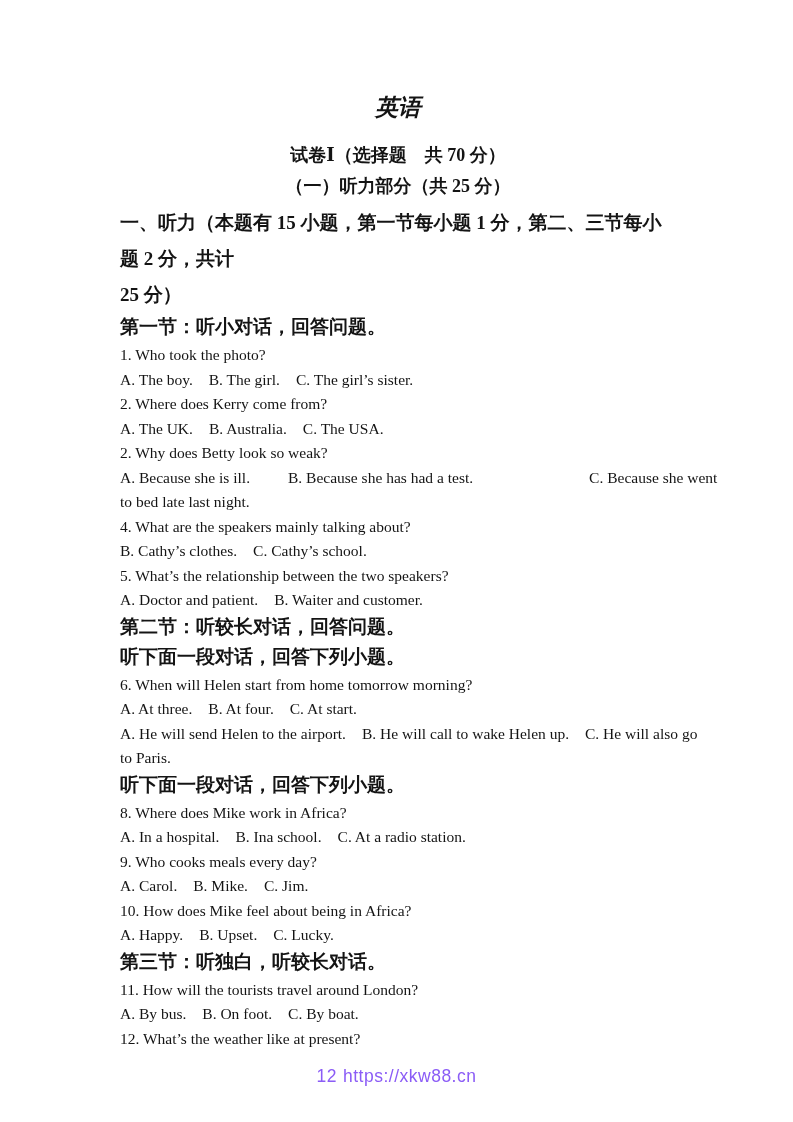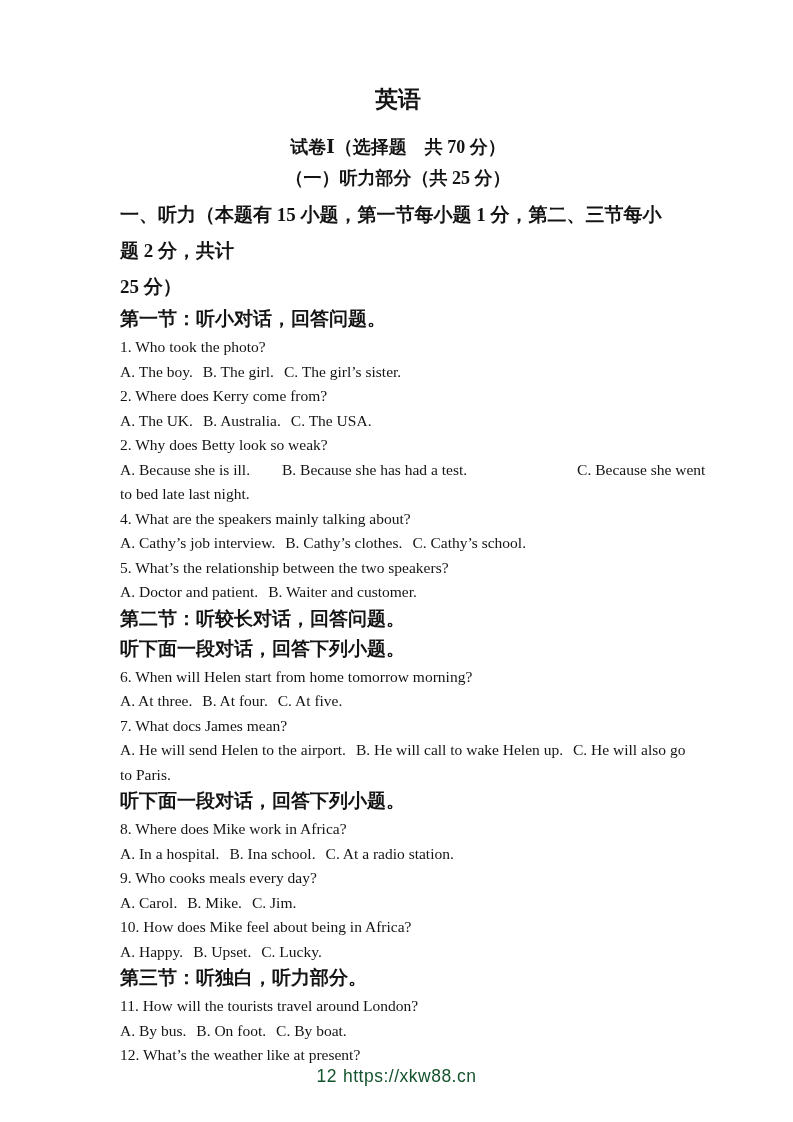--- a/index.html
+++ b/index.html
@@ -14,25 +14,26 @@
     background: #ffffff;
     overflow: hidden;
     color: #141414;
   }
   .content {
     position: absolute;
     left: 120px; top: 84px;
     width: 556px;
   }
   .doc-title {
-    margin: 0;
+    margin: 8px;
     text-align: center;
     font-size: 23px;
     font-weight: bold;
     line-height: 32px;
+    font-style: italic;
   }
   .center-heading {
     text-align: center;
     font-weight: bold;
     font-size: 18px;
     line-height: 31px;
   }
   .center-heading.first { margin-top: 16px; }
   .instruction {
     font-weight: bold;
@@ -47,35 +48,35 @@
     margin-top: 0;
     margin-bottom: 2px;
   }
   .q, .cont {
     font-size: 15.5px;
     line-height: 24.5px;
     white-space: nowrap;
   }
   .options {
     display: flex;
-    gap: 10px;
+    gap: 16px;
     font-size: 15.5px;
     line-height: 24.5px;
     white-space: nowrap;
   }
   .options.spread .opt:nth-child(2) { margin-left: 22px; }
   .options.spread .opt:nth-child(3) { margin-left: 100px; }
   .footer {
     position: absolute;
     left: 0; top: 1066px;
     width: 793px;
     text-align: center;
     font-family: "Liberation Sans", "DejaVu Sans", sans-serif;
     font-size: 17.5px;
-    color: #14532d;
+    color: #8b5cf6;
     letter-spacing: 0.5px;
   }
   .footer span { margin: 0 3px; }
 </style>
 </head>
 <body>
 
 <div class="page">
   <div class="content">
 
@@ -105,42 +106,40 @@
     <div class="q">2. Why does Betty look so weak?</div>
     <div class="options spread">
       <span class="opt">A. Because she is ill.</span>
       <span class="opt">B. Because she has had a test.</span>
       <span class="opt">C. Because she went</span>
     </div>
     <div class="cont">to bed late last night.</div>
 
     <div class="q">4. What are the speakers mainly talking about?</div>
     <div class="options">
-      <span class="opt">A. Cathy’s job interview.</span>
       <span class="opt">B. Cathy’s clothes.</span>
       <span class="opt">C. Cathy’s school.</span>
     </div>
 
     <div class="q">5. What’s the relationship between the two speakers?</div>
     <div class="options">
       <span class="opt">A. Doctor and patient.</span>
       <span class="opt">B. Waiter and customer.</span>
     </div>
 
     <div class="cn-heading">第二节：听较长对话，回答问题。</div>
     <div class="cn-heading">听下面一段对话，回答下列小题。</div>
 
     <div class="q">6. When will Helen start from home tomorrow morning?</div>
     <div class="options">
       <span class="opt">A. At three.</span>
       <span class="opt">B. At four.</span>
-      <span class="opt">C. At five.</span>
+      <span class="opt">C. At start.</span>
     </div>
 
-    <div class="q">7. What docs James mean?</div>
     <div class="options">
       <span class="opt">A. He will send Helen to the airport.</span>
       <span class="opt">B. He will call to wake Helen up.</span>
       <span class="opt">C. He will also go</span>
     </div>
     <div class="cont">to Paris.</div>
 
     <div class="cn-heading">听下面一段对话，回答下列小题。</div>
 
     <div class="q">8. Where does Mike work in Africa?</div>
@@ -157,21 +156,21 @@
       <span class="opt">C. Jim.</span>
     </div>
 
     <div class="q">10. How does Mike feel about being in Africa?</div>
     <div class="options">
       <span class="opt">A. Happy.</span>
       <span class="opt">B. Upset.</span>
       <span class="opt">C. Lucky.</span>
     </div>
 
-    <div class="cn-heading">第三节：听独白，听力部分。</div>
+    <div class="cn-heading">第三节：听独白，听较长对话。</div>
 
     <div class="q">11. How will the tourists travel around London?</div>
     <div class="options">
       <span class="opt">A. By bus.</span>
       <span class="opt">B. On foot.</span>
       <span class="opt">C. By boat.</span>
     </div>
 
     <div class="q">12. What’s the weather like at present?</div>
 

